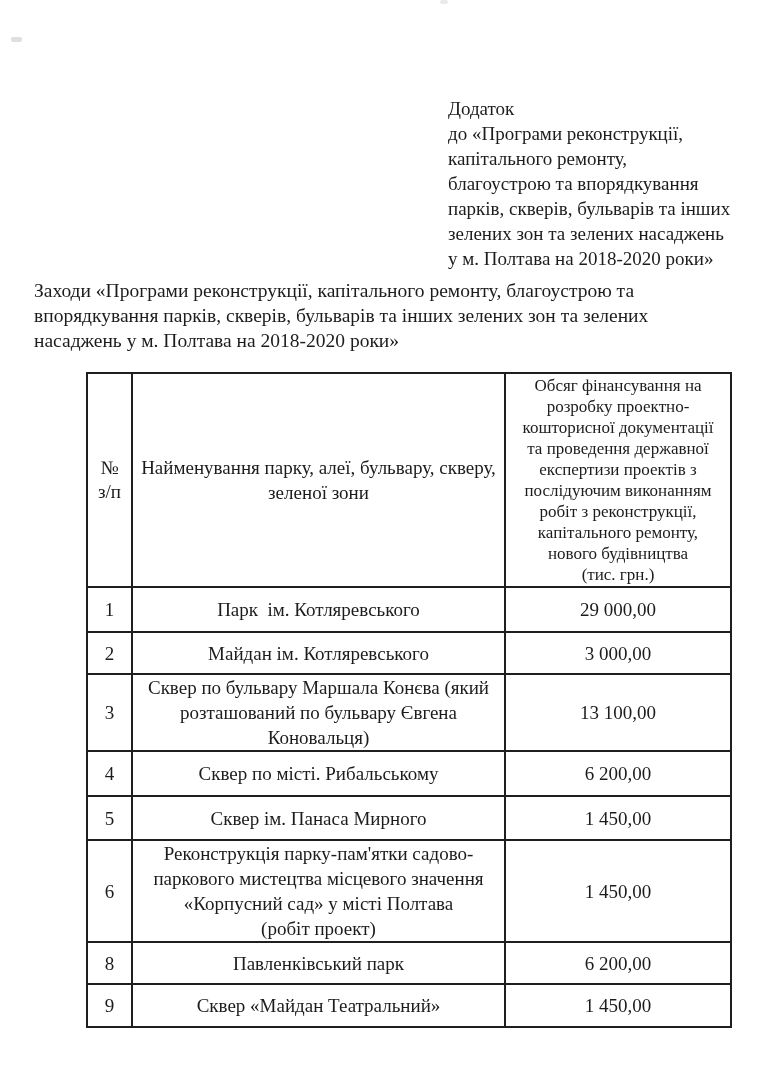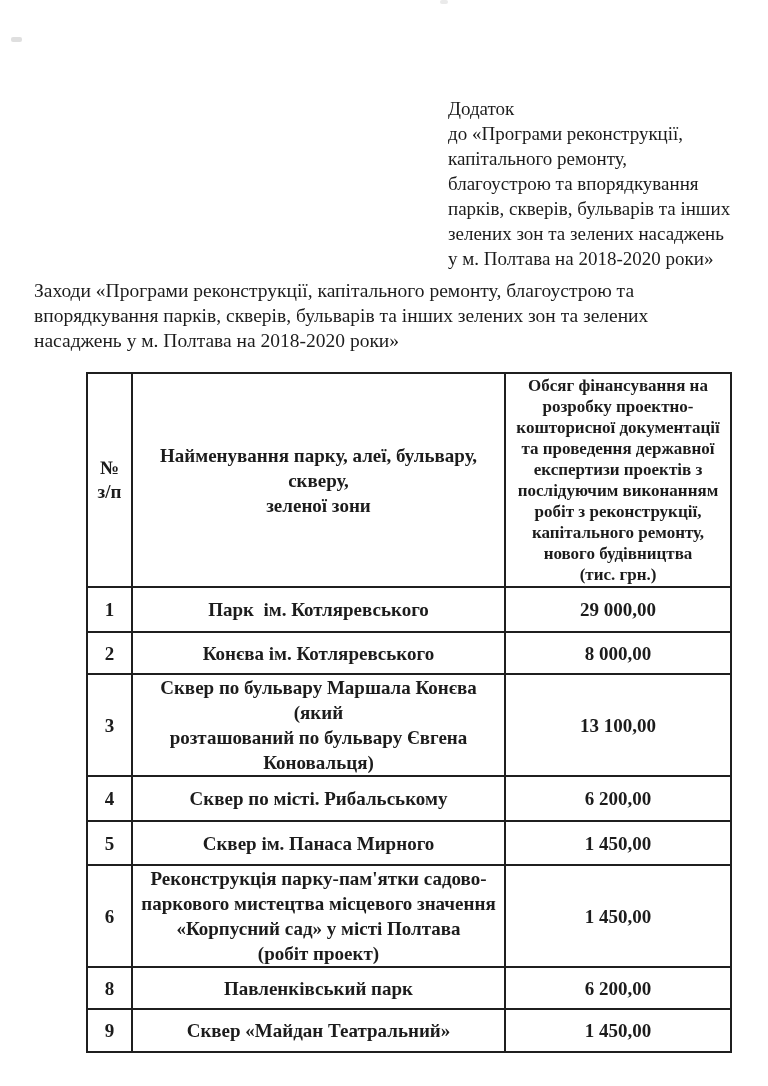--- a/index.html
+++ b/index.html
@@ -53,21 +53,21 @@
     table-layout: fixed;
   }
   table.fin col.c-num  { width: 45px; }
   table.fin col.c-name { width: 373px; }
   table.fin col.c-amt  { width: 226px; }
 
   table.fin th, table.fin td {
     border: 2px solid #1f1f1f;
     text-align: center;
     vertical-align: middle;
-    font-weight: bold;
+    font-weight: normal;
     font-size: 19px;
     line-height: 25px;
     white-space: pre-wrap;
     padding: 0 2px;
   }
   table.fin th.h-funding {
     font-size: 17px;
     line-height: 21px;
   }
   table.fin th.h-num { line-height: 24px; }
@@ -127,22 +127,22 @@
     </tr>
   </thead>
   <tbody>
     <tr class="r0">
       <td>1</td>
       <td>Парк  ім. Котляревського</td>
       <td class="amt">29 000,00</td>
     </tr>
     <tr class="r1">
       <td>2</td>
-      <td>Конєва ім. Котляревського</td>
-      <td class="amt">8 000,00</td>
+      <td>Майдан ім. Котляревського</td>
+      <td class="amt">3 000,00</td>
     </tr>
     <tr class="r2">
       <td>3</td>
       <td>Сквер по бульвару Маршала Конєва (який
 розташований по бульвару Євгена Коновальця)</td>
       <td class="amt">13 100,00</td>
     </tr>
     <tr class="r3">
       <td>4</td>
       <td>Сквер по місті. Рибальському</td>

